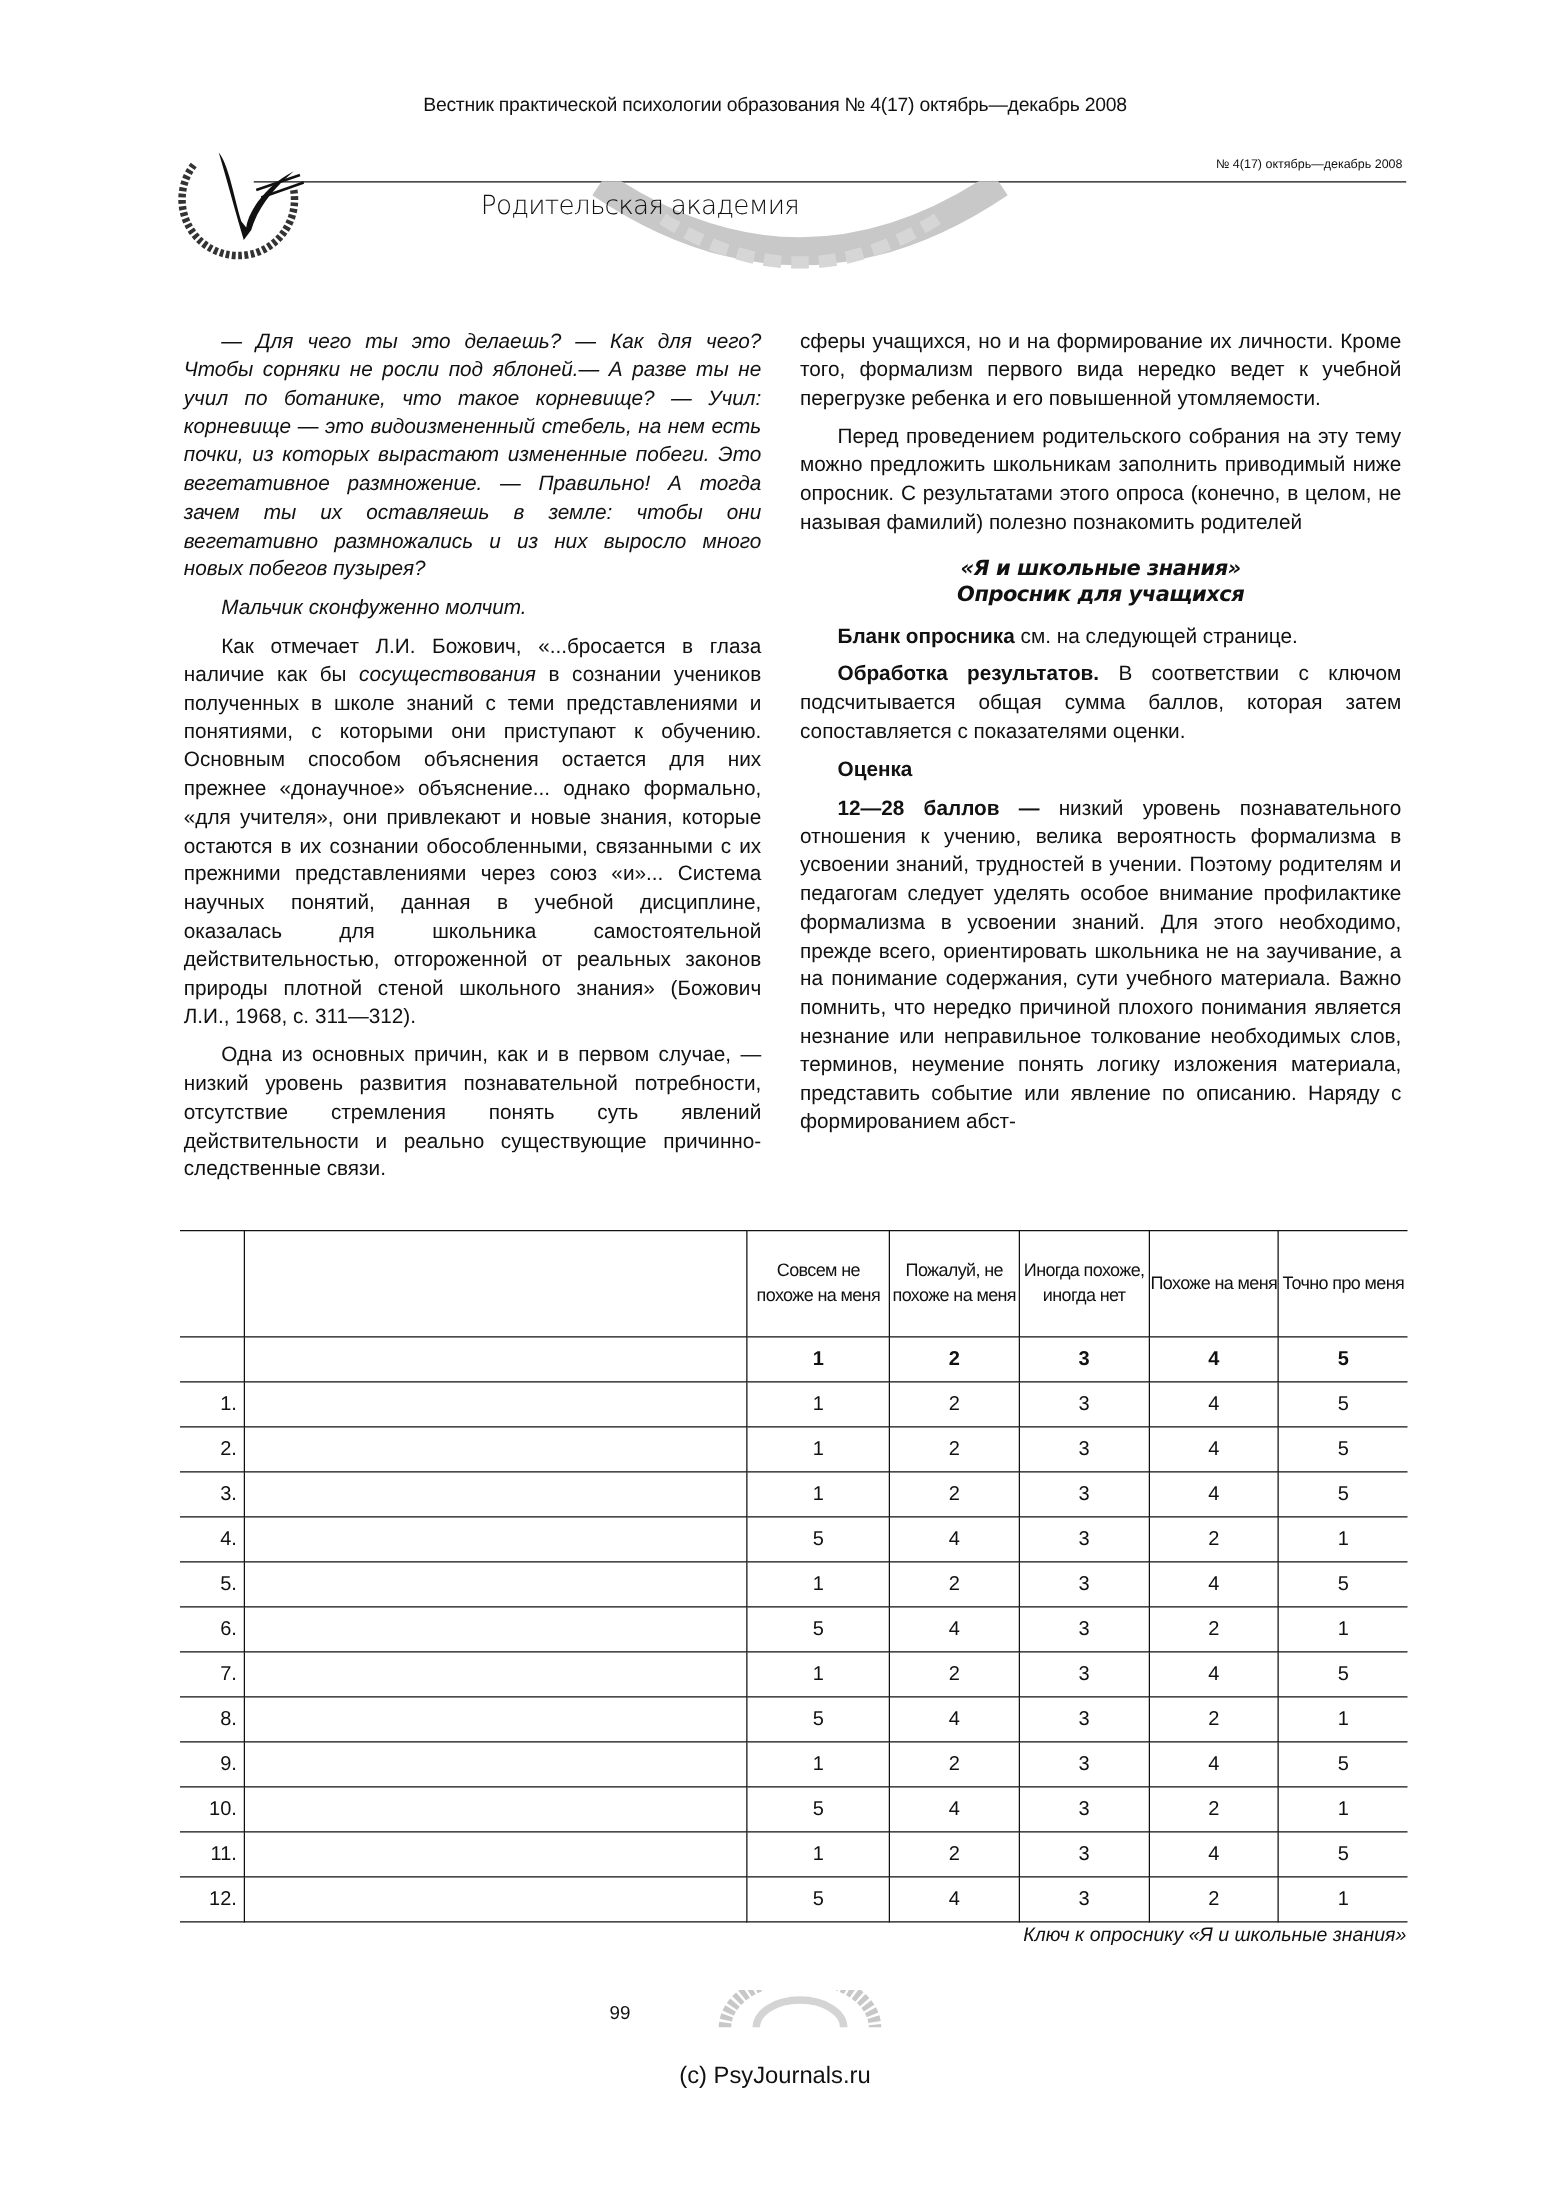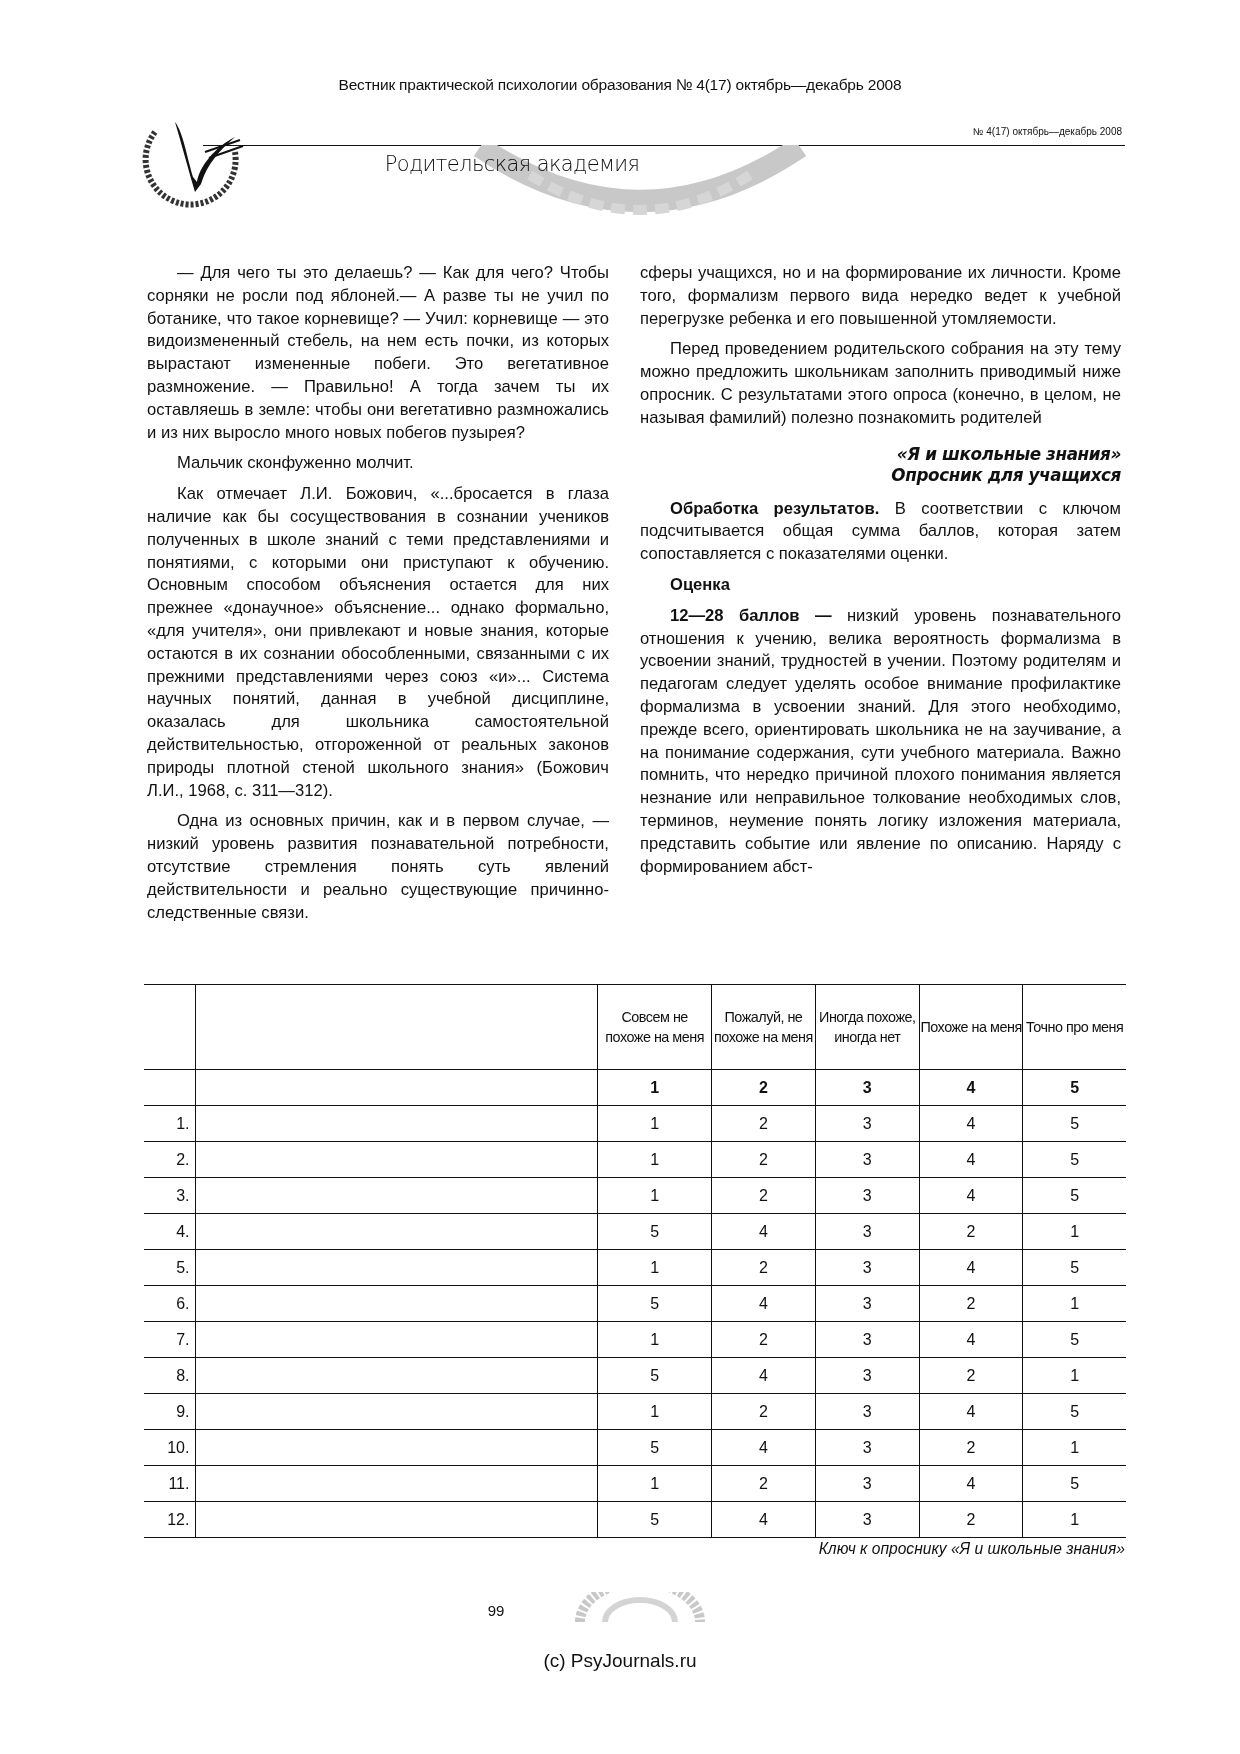--- a/index.html
+++ b/index.html
@@ -12,24 +12,24 @@
   .head-rule { top: 145px; left: 203px; width: 922px; height: 0; border-top: 1.6px solid #111; }
   .ornament { top: 145px; left: 470px; width: 340px; height: 70px; }
   .section-title { top: 152px; left: 0; width: 1024px; text-align: center; font-size: 21px; font-family: "DejaVu Sans", sans-serif; letter-spacing: -0.6px; font-weight: 300; }
   .logo { top: 112px; left: 135px; width: 120px; height: 105px; }
 
   .col { font-size: 16.6px; line-height: 22.8px; text-align: justify; }
   .col-left { top: 262px; left: 147px; width: 462px; }
   .col-right { top: 262px; left: 640px; width: 481px; }
   .col p { margin: 0 0 8px 0; text-indent: 30px; }
   .col p.cont { text-indent: 0; }
-  .it { }
+  .it { font-style: italic; }
   .b { font-weight: bold; }
 
-  .q-title { text-align: right; font-style: italic; font-weight: bold; font-size: 16.8px; line-height: 21px; margin: 14px 0 12px 0; font-family: "DejaVu Sans", sans-serif; letter-spacing: -0.4px; }
+  .q-title { text-align: center; font-style: italic; font-weight: bold; font-size: 16.8px; line-height: 21px; margin: 14px 0 12px 0; font-family: "DejaVu Sans", sans-serif; letter-spacing: -0.4px; }
 
   .tbl { top: 984px; left: 144px; width: 982px; border-collapse: collapse; font-family: "Liberation Sans", sans-serif; }
   .tbl td { border-top: 1.6px solid #111; border-bottom: 1.6px solid #111; padding: 0; text-align: center; font-size: 16px; }
   .tbl td.num { width: 46px; text-align: right; padding-right: 6px; border-right: 1.4px solid #111; }
   .tbl td.stmt { width: 410px; border-right: 1.4px solid #111; }
   .tbl td.sc { width: 104px; border-right: 0.8px solid #111; }
   .tbl td.sc.c1 { width: 114px; }
   .tbl td.sc.last { border-right: none; }
   .tbl tr.hdr td { height: 84px; font-size: 14.4px; line-height: 20px; vertical-align: middle; letter-spacing: -0.5px; }
   .tbl tr.hdr td.sc { padding-top: 0; }
@@ -68,20 +68,21 @@
   <p>Одна из основных причин, как и в первом случае, — низкий уровень развития познавательной потребности, отсутствие стремления понять суть явлений действительности и реально существующие причинно-следственные связи.</p>
 </div>
 
 <div class="abs col col-right">
   <p class="cont">сферы учащихся, но и на формирование их личности. Кроме того, формализм первого вида нередко ведет к учебной перегрузке ребенка и его повышенной утомляемости.</p>
   <p>Перед проведением родительского собрания на эту тему можно предложить школьникам заполнить приводимый ниже опросник. С результатами этого опроса (конечно, в целом, не называя фамилий) полезно познакомить родителей</p>
   <div class="q-title">
     <div>«Я и школьные знания»</div>
     <div>Опросник для учащихся</div>
   </div>
+  <p><span class="b">Бланк опросника</span><span>  см. на следующей странице.</span></p>
   <p><span class="b">Обработка результатов.</span><span> В соответствии с ключом подсчитывается общая сумма баллов, которая затем сопоставляется с показателями оценки.</span></p>
   <p class="b">Оценка</p>
   <p><span class="b">12—28 баллов —</span><span> низкий уровень познавательного отношения к учению, велика вероятность формализма в усвоении знаний, трудностей в учении. Поэтому родителям и педагогам следует уделять особое внимание профилактике формализма в усвоении знаний. Для этого необходимо, прежде всего, ориентировать школьника не на заучивание, а на понимание содержания, сути учебного материала. Важно помнить, что нередко причиной плохого понимания является незнание или неправильное толкование необходимых слов, терминов, неумение понять логику изложения материала, представить событие или явление по описанию. Наряду с формированием абст-</span></p>
 </div>
 
 <table class="abs tbl">
   <tbody id="tbl-body">
     <tr class="hdr">
       <td class="num"></td>
       <td class="stmt"></td>

